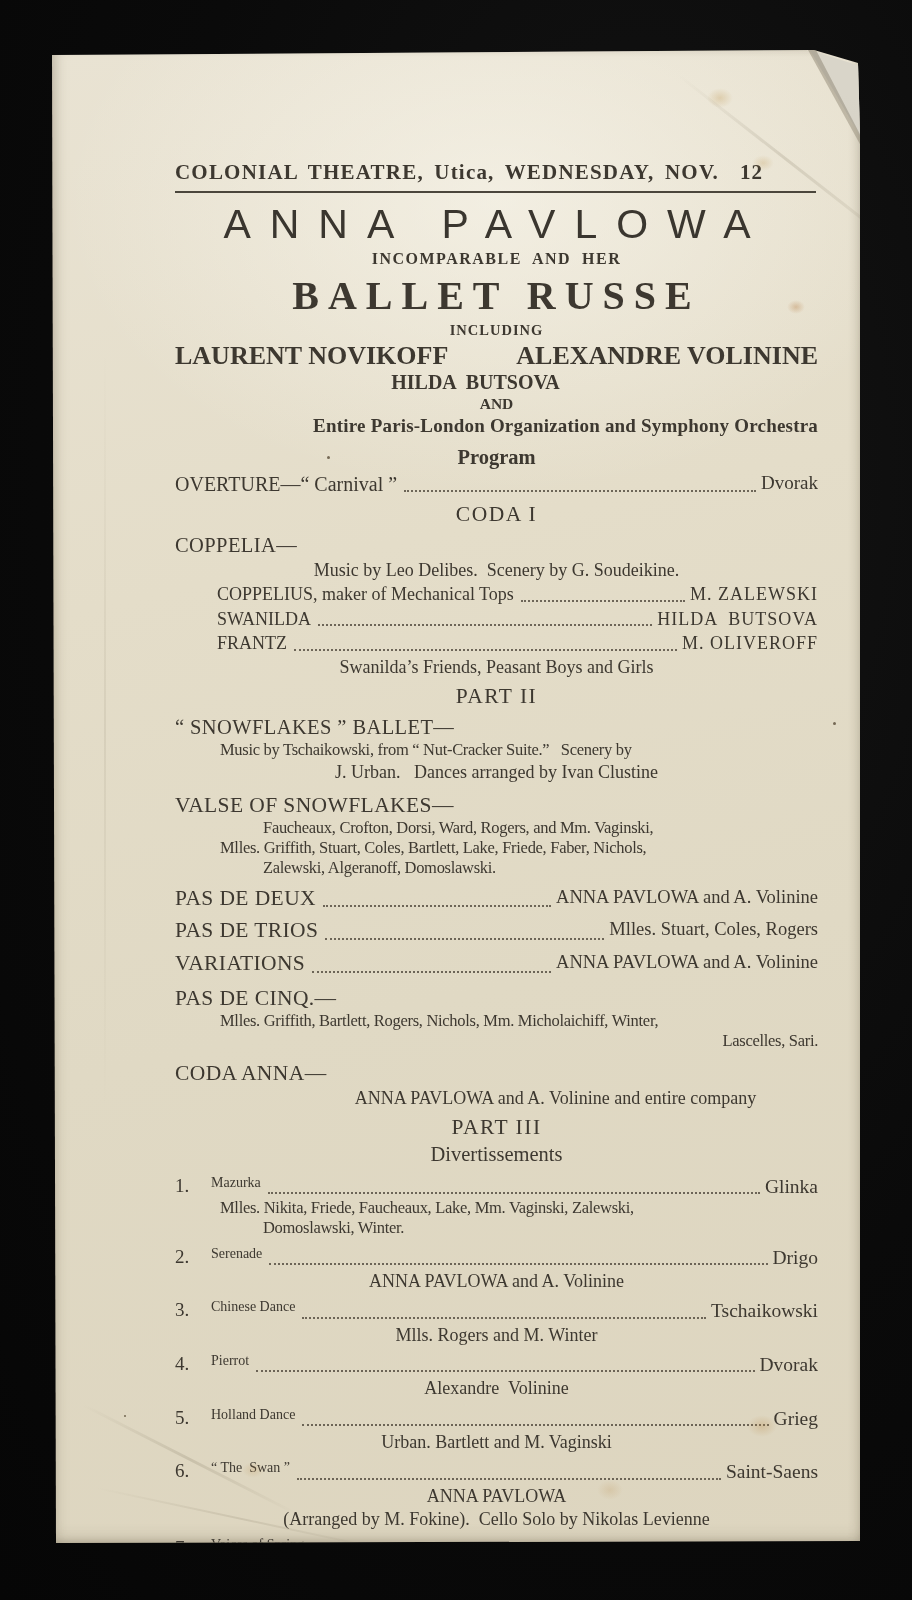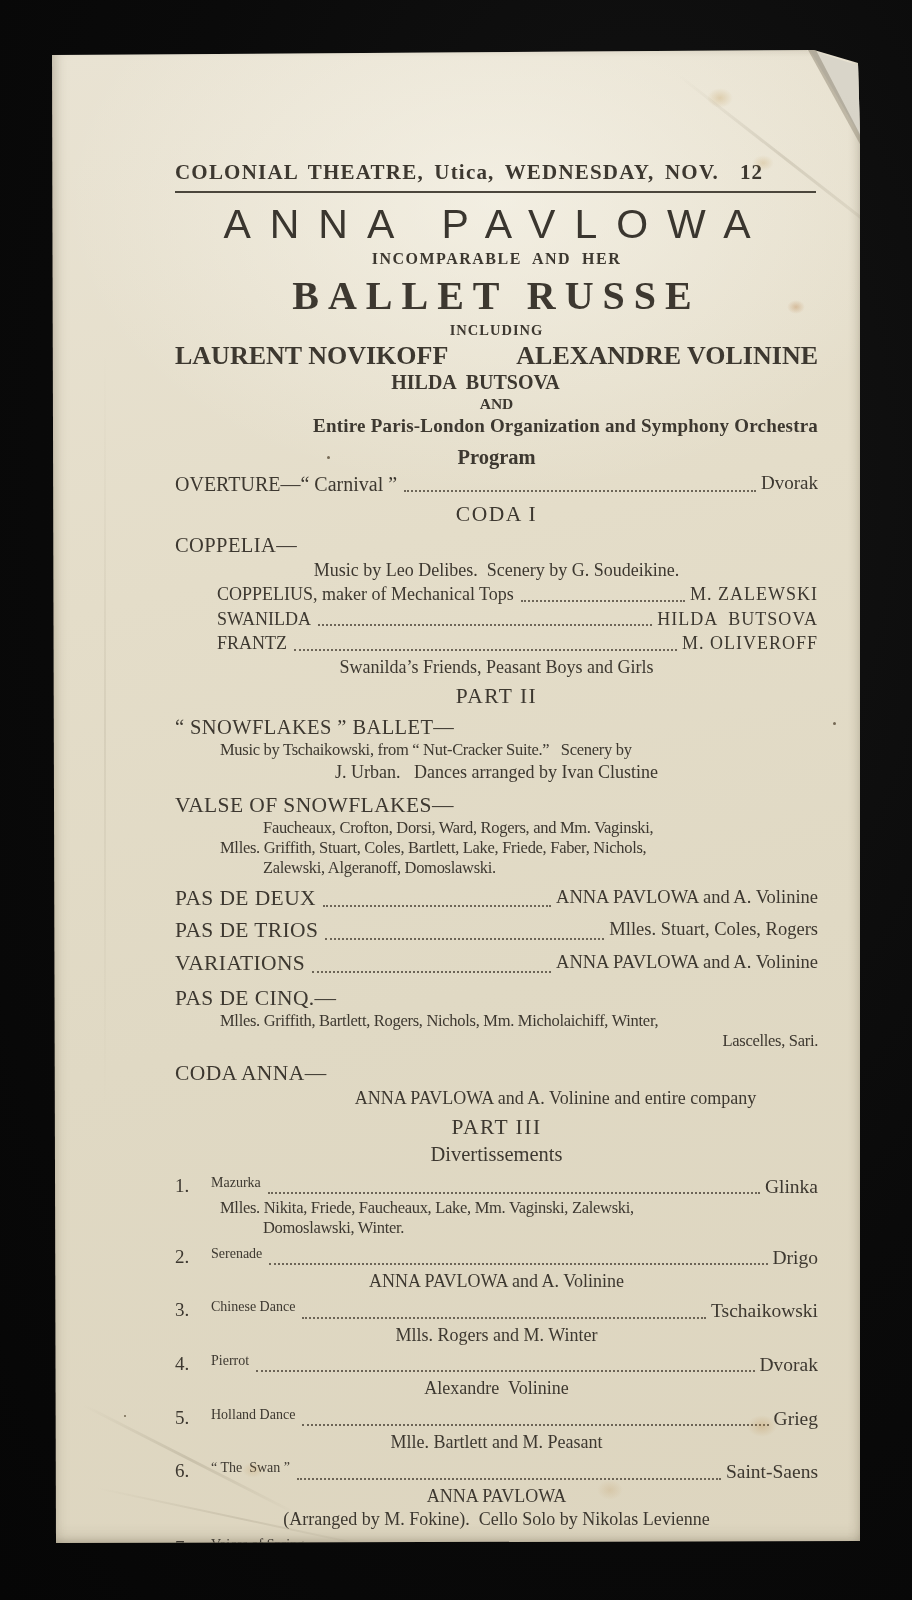--- a/index.html
+++ b/index.html
@@ -192,21 +192,21 @@
             <span class="dots"></span>
             <span class="rgt">Dvorak</span>
           </div>
           <div class="ctr line">Alexandre  Volinine</div>
           <div class="row numr">
             <span class="num">5.</span>
             <span class="lbl ttl">Holland Dance</span>
             <span class="dots"></span>
             <span class="rgt">Grieg</span>
           </div>
-          <div class="ctr line">Mlle. Bartlett and M. Peasant</div>
+          <div class="ctr line">Urban. Bartlett and M. Vaginski</div>
           <div class="row numr">
             <span class="num">6.</span>
             <span class="lbl ttl">“ The  Swan ”</span>
             <span class="dots"></span>
             <span class="rgt">Saint-Saens</span>
           </div>
           <div class="ctr line">ANNA PAVLOWA</div>
           <div class="ctr line">(Arranged by M. Fokine).  Cello Solo by Nikolas Levienne</div>
           <div class="row numr">
             <span class="num">7</span>

